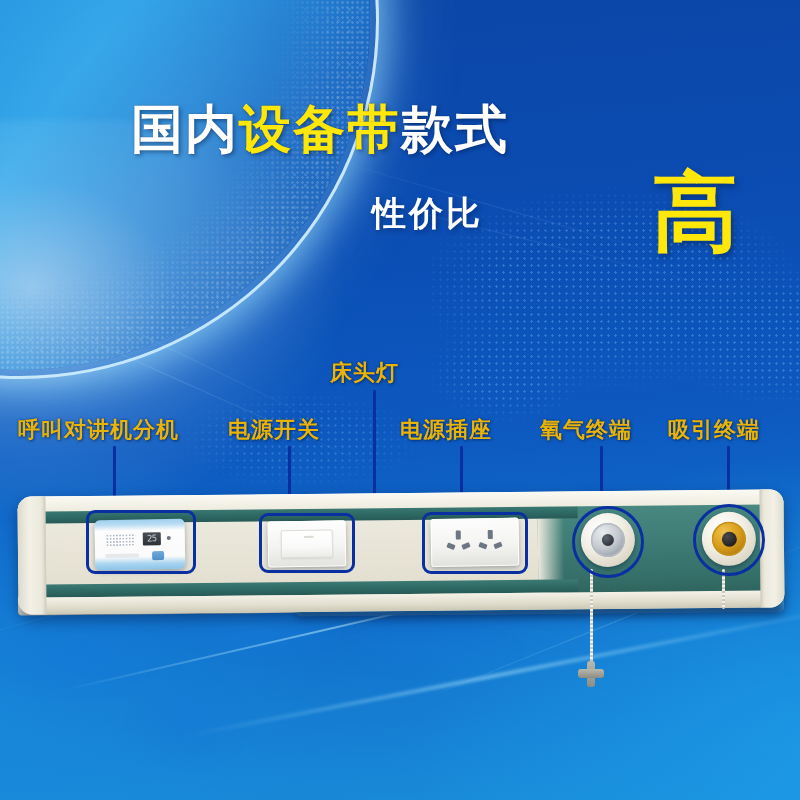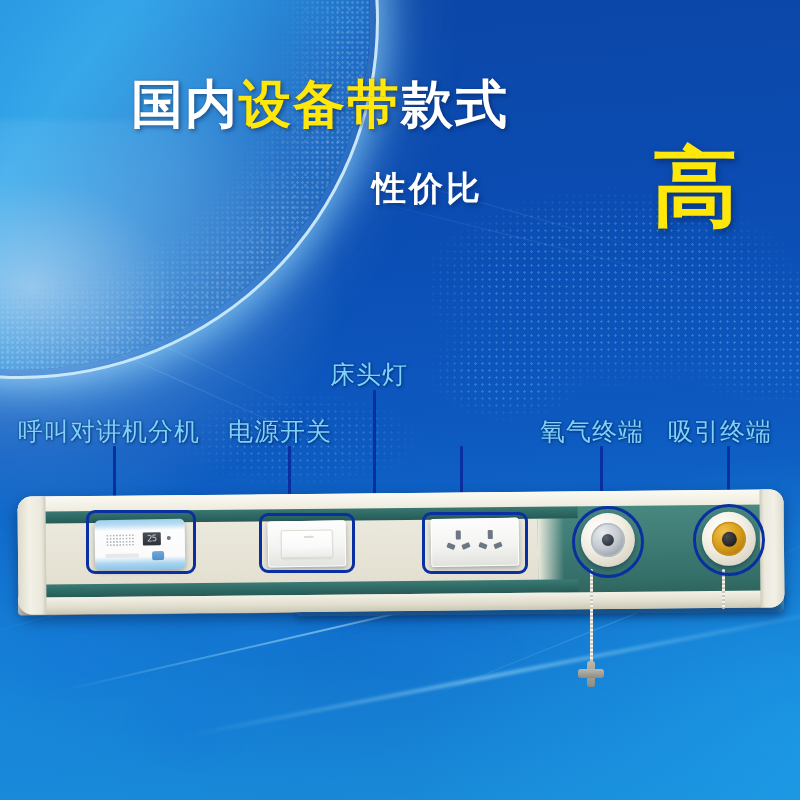--- a/index.html
+++ b/index.html
@@ -80,21 +80,21 @@
     position:absolute; left:-150px; top:120px; width:520px; height:420px;
     background:radial-gradient(ellipse at 35% 40%, rgba(255,255,255,.50) 0%, rgba(180,230,255,.22) 30%, rgba(120,200,255,0) 66%);
     filter:blur(3px);
   }
   
   .streak{ position:absolute; background:linear-gradient(90deg, rgba(150,225,255,0) 0%, rgba(190,240,255,.55) 45%, rgba(150,225,255,0) 100%); height:2px; transform-origin:left center; }
   .streak.thin{ height:1px; opacity:.45; }
   .streak.fat{ height:4px; filter:blur(1.4px); opacity:.85; }
 
   
-  .headline{ position:absolute; left:0; top:70px; width:640px; }
+  .headline{ position:absolute; left:0; top:95px; width:640px; }
   .hl-row1{ text-align:center; white-space:nowrap; }
   .hl-row1 span{
     font-size:52px; font-weight:bold; letter-spacing:2px;
     text-shadow:0 0 1px rgba(0,20,60,.5), 2px 2px 4px rgba(0,25,70,.45);
   }
   .hl-w{ color:#ffffff; }
   .hl-y{ color:#ffe70a; }
   .hl-row2{ position:relative; height:96px; margin-top:12px; }
   .hl-xjb{
     position:absolute; left:372px; top:14px;
@@ -102,22 +102,22 @@
     text-shadow:2px 2px 5px rgba(0,25,70,.45);
   }
   .hl-gao{
     position:absolute; left:652px; top:-22px;
     font-size:86px; font-weight:bold; color:#ffe70a; letter-spacing:0;
     text-shadow:2px 3px 6px rgba(0,25,70,.5);
   }
 
   
   .callout{
-    position:absolute; font-weight:normal; color:#7dd3fc; white-space:nowrap;
-    font-size:25px; letter-spacing:1px;
+    position:absolute; font-weight:bold; color:#eab308; white-space:nowrap;
+    font-size:22px; letter-spacing:1px;
     text-shadow:1px 1px 3px rgba(0,25,70,.55), 0 0 2px rgba(0,30,80,.6);
   }
   .leader{ position:absolute; width:3px; background:#0a2fa0; border-radius:1px; }
 
   
   .panel-wrap{ position:absolute; left:18px; top:493px; width:766px; height:140px; }
   .panel{
     position:absolute; left:0; top:0; width:766px; height:118px;
     transform:rotate(-0.55deg);
     border-radius:14px;
@@ -325,20 +325,21 @@
 
   <div class="callout" style="left:10px;top:415px;margin-left:8px;">呼叫对讲机分机</div>
   <div class="leader" style="left:113px;top:446px;height:86px;"></div>
 
   <div class="callout" style="left:228px;top:415px;">电源开关</div>
   <div class="leader" style="left:288px;top:446px;height:84px;"></div>
 
   <div class="callout" style="left:330px;top:358px;">床头灯</div>
   <div class="leader" style="left:373px;top:390px;height:220px;"></div>
 
+  <div class="callout" style="left:400px;top:415px;">电源插座</div>
   <div class="leader" style="left:460px;top:446px;height:84px;"></div>
 
   <div class="callout" style="left:540px;top:415px;">氧气终端</div>
   <div class="leader" style="left:600px;top:446px;height:94px;"></div>
 
   <div class="callout" style="left:668px;top:415px;">吸引终端</div>
   <div class="leader" style="left:727px;top:446px;height:92px;"></div>
 
   <div class="panel-wrap">
     <div class="rail-tail"></div>

